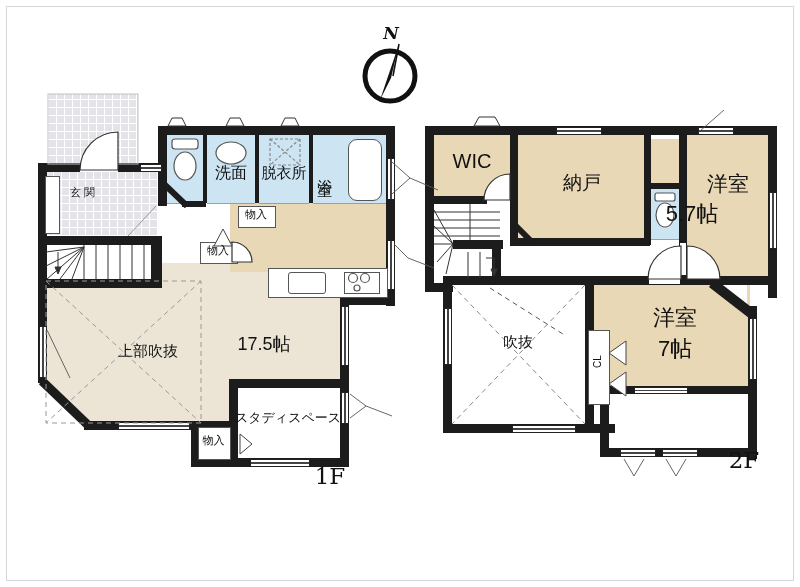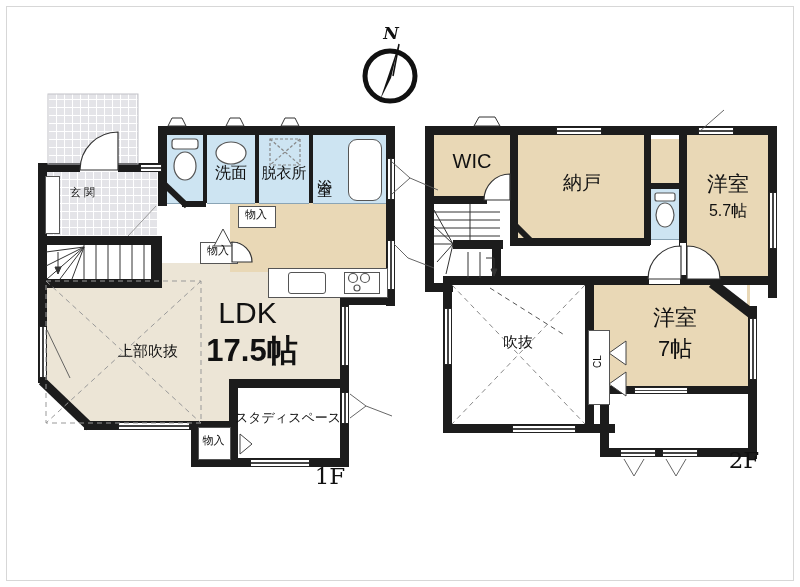--- a/index.html
+++ b/index.html
@@ -247,27 +247,26 @@
   <div class="lb serif" style="left:381px;top:24px;width:20px;font-size:17px;font-weight:bold;font-style:italic">N</div>
 
   <div class="lb" style="left:60px;top:186px;width:48px;font-size:11px;letter-spacing:3px">玄関</div>
   <div class="lb" style="left:207px;top:164px;width:48px;font-size:16px">洗面</div>
   <div class="lb" style="left:255px;top:165px;width:58px;font-size:15px">脱衣所</div>
   <div class="lb vt" style="left:316px;top:144px;height:52px;font-size:15px">浴室</div>
   <div class="lb" style="left:238px;top:208px;width:36px;font-size:11px">物入</div>
   <div class="lb" style="left:200px;top:244px;width:36px;font-size:11px">物入</div>
   <div class="lb" style="left:198px;top:434px;width:31px;font-size:11px">物入</div>
   <div class="lb" style="left:98px;top:343px;width:100px;font-size:15px">上部吹抜</div>
-  <div class="lb" style="left:200px;top:296px;width:95px;font-size:30px;font-weight:500">LDK</div>
-  <div class="lb" style="left:196px;top:334px;width:112px;font-size:31px;font-weight:700">17.5帖</div>
+  <div class="lb" style="left:208px;top:334px;width:112px;font-size:18px;font-weight:400">17.5帖</div>
   <div class="lb" style="left:234px;top:411px;width:108px;font-size:13px">スタディスペース</div>
   <div class="lb serif" style="left:308px;top:464px;width:44px;font-size:23px">1F</div>
 
   <div class="lb" style="left:436px;top:150px;width:72px;font-size:20px">WIC</div>
   <div class="lb" style="left:552px;top:172px;width:60px;font-size:19px">納戸</div>
   <div class="lb" style="left:690px;top:172px;width:76px;font-size:21px">洋室</div>
-  <div class="lb" style="left:684px;top:202px;width:88px;font-size:16px">5.7帖</div>
+  <div class="lb" style="left:648px;top:202px;width:88px;font-size:22px">5.7帖</div>
   <div class="lb" style="left:480px;top:334px;width:76px;font-size:15px">吹抜</div>
   <div class="lb" style="left:640px;top:306px;width:70px;font-size:22px">洋室</div>
   <div class="lb" style="left:640px;top:337px;width:70px;font-size:22px">7帖</div>
   <div class="lb" style="left:586px;top:356px;width:24px;font-size:10px;transform:rotate(-90deg)">CL</div>
   <div class="lb serif" style="left:722px;top:448px;width:44px;font-size:23px">2F</div>
 </div>
 
 </body></html>

